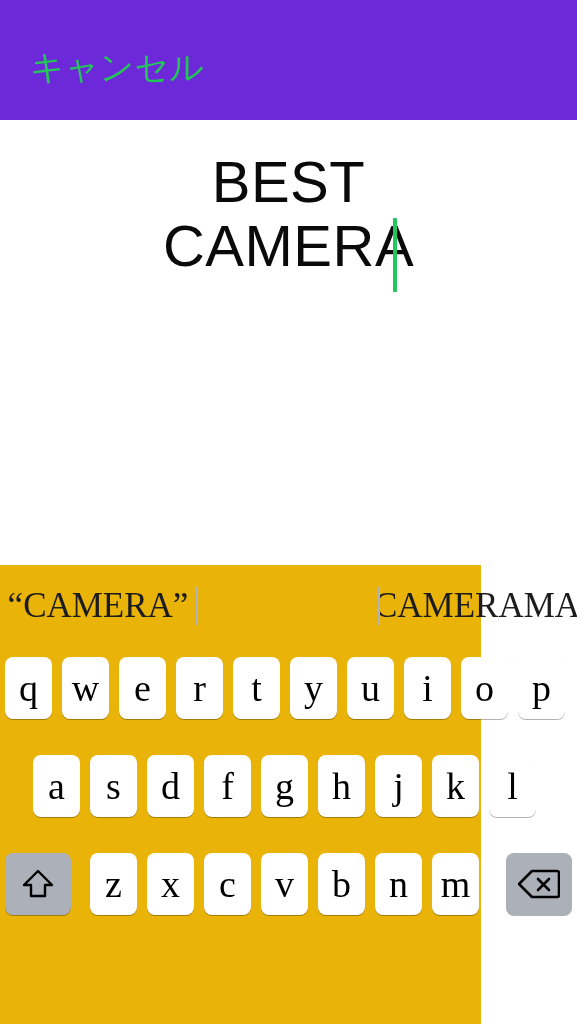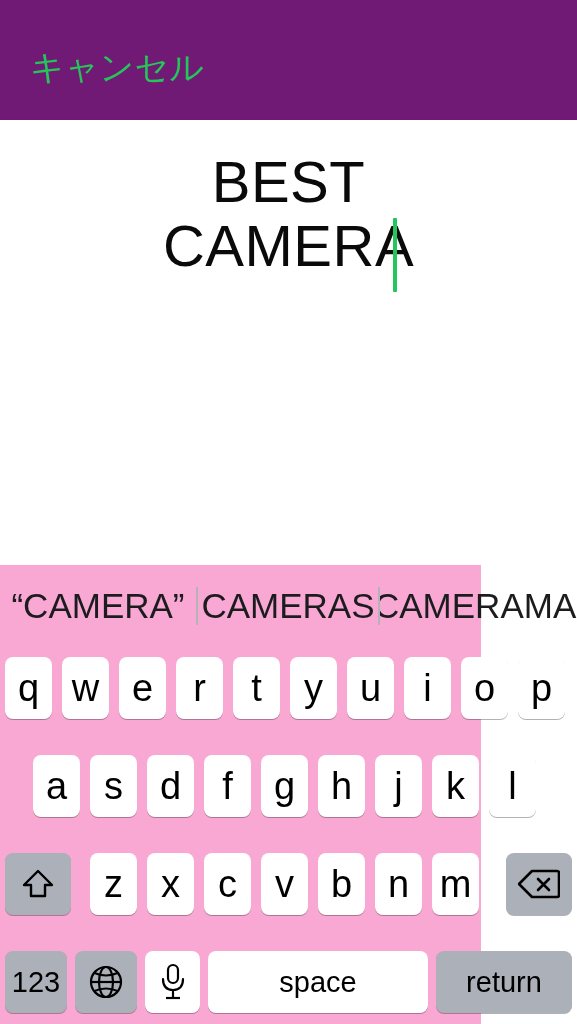--- a/index.html
+++ b/index.html
@@ -14,21 +14,21 @@
     overflow: hidden;
     position: relative;
   }
 
   
   .topbar {
     position: absolute;
     left: 0; top: 0;
     width: 577px;
     height: 120px;
-    background: #701a75;
+    background: #6d28d9;
   }
   .btn-cancel {
     position: absolute;
     left: 30px; top: 45px;
     font-size: 34px;
     line-height: 44px;
     color: #24c65a;
     letter-spacing: 0px;
     white-space: nowrap;
   }
@@ -70,21 +70,22 @@
     background: #22c55e;
     border-radius: 1px;
   }
 
   
   .keyboard {
     position: absolute;
     left: 0; top: 565px;
     width: 481px;
     height: 459px;
-    background: #f9a8d4;
+    background: #eab308;
+    font-family: Liberation Serif, serif;
   }
 
   
   .suggestbar {
     position: absolute;
     left: 0; top: 0;
     width: 577px;
     height: 82px;
   }
   .suggest {
@@ -165,21 +166,20 @@
   <div class="editor-text">BEST
 CAMERA</div>
   <div class="caret"></div>
 </div>
 
 <div class="keyboard">
 
   <div class="suggestbar">
     <div class="suggest suggest-0">“CAMERA”</div>
     <div class="sep sep-0"></div>
-    <div class="suggest suggest-1">CAMERAS</div>
     <div class="sep sep-1"></div>
     <div class="suggest suggest-2">CAMERAMAN</div>
   </div>
 
   <div class="krow row1">
     <div class="key" style="left:5px;width:47px;">q</div>
     <div class="key" style="left:62px;width:47px;">w</div>
     <div class="key" style="left:119px;width:47px;">e</div>
     <div class="key" style="left:176px;width:47px;">r</div>
     <div class="key" style="left:233px;width:47px;">t</div>
@@ -216,36 +216,14 @@
     <div class="key" style="left:375px;width:47px;">n</div>
     <div class="key" style="left:432px;width:47px;">m</div>
     <div class="key gray" style="left:506px;width:66px;">
       <svg class="icon-svg" width="42" height="32" viewBox="0 0 42 32">
         <path d="M14 3 L39 3 Q41 3 41 5 L41 27 Q41 29 39 29 L14 29 L1 16 Z" fill="none" stroke="#000000" stroke-width="2.6" stroke-linejoin="round"></path>
         <path d="M20 11 L31 22 M31 11 L20 22" stroke="#000000" stroke-width="2.6" stroke-linecap="round"></path>
       </svg>
     </div>
   </div>
 
-  <div class="krow row4">
-    <div class="key gray wide-label" style="left:5px;width:62px;">123</div>
-    <div class="key gray" style="left:75px;width:62px;">
-      <svg class="icon-svg" width="36" height="36" viewBox="0 0 36 36">
-        <circle cx="18" cy="18" r="15" fill="none" stroke="#000000" stroke-width="2.2"></circle>
-        <ellipse cx="18" cy="18" rx="7" ry="15" fill="none" stroke="#000000" stroke-width="2.2"></ellipse>
-        <line x1="3" y1="18" x2="33" y2="18" stroke="#000000" stroke-width="2.2"></line>
-        <path d="M6.5 9 Q18 14 29.5 9" fill="none" stroke="#000000" stroke-width="2.2"></path>
-        <path d="M6.5 27 Q18 22 29.5 27" fill="none" stroke="#000000" stroke-width="2.2"></path>
-      </svg>
-    </div>
-    <div class="key" style="left:145px;width:55px;">
-      <svg class="icon-svg" width="28" height="38" viewBox="0 0 28 38">
-        <rect x="9" y="2" width="10" height="18" rx="5" fill="none" stroke="#000000" stroke-width="2.2"></rect>
-        <path d="M4 16 Q4 27 14 27 Q24 27 24 16" fill="none" stroke="#000000" stroke-width="2.2" stroke-linecap="round"></path>
-        <line x1="14" y1="27" x2="14" y2="35" stroke="#000000" stroke-width="2.2"></line>
-        <line x1="7" y1="35" x2="21" y2="35" stroke="#000000" stroke-width="2.2"></line>
-      </svg>
-    </div>
-    <div class="key wide-label" style="left:208px;width:220px;">space</div>
-    <div class="key gray wide-label" style="left:436px;width:136px;">return</div>
-  </div>
 
 </div>
 
 </body></html>

